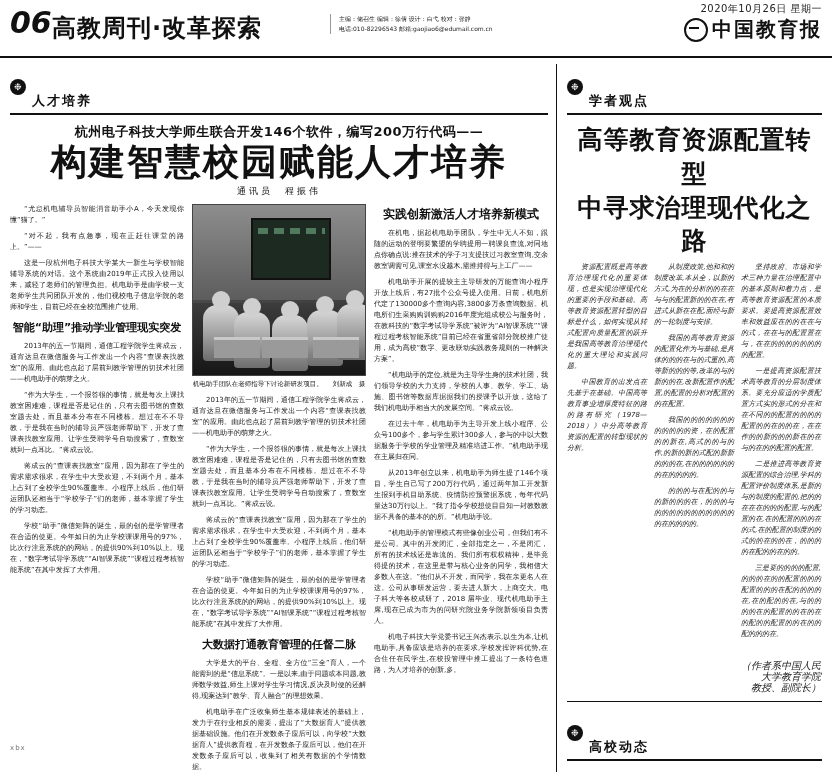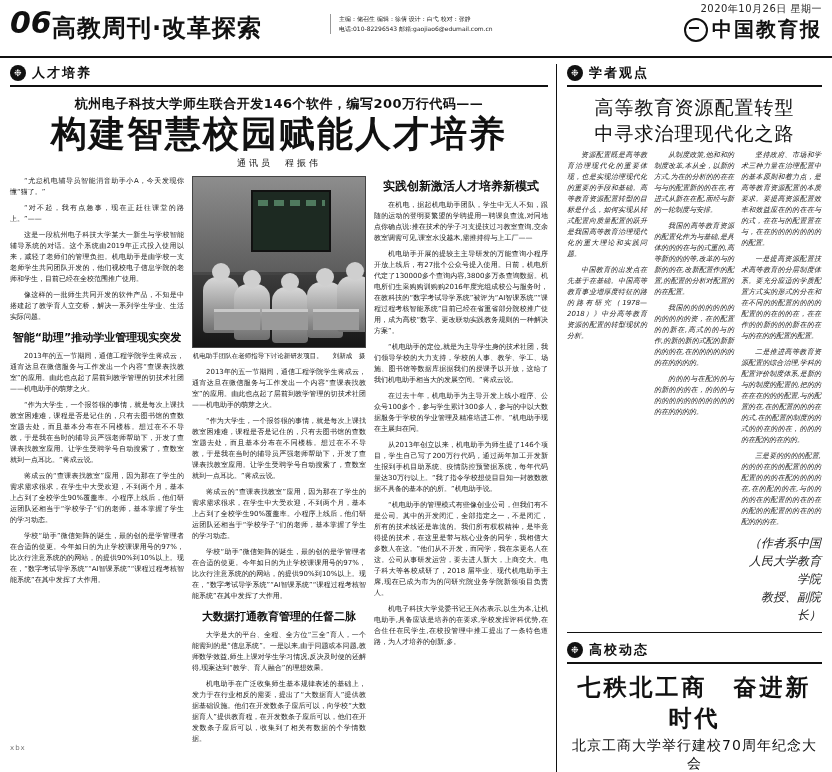--- a/index.html
+++ b/index.html
@@ -67,21 +67,21 @@
     display:flex;align-items:center;gap:6px;
     border-bottom:2px solid #111;
     padding-bottom:3px;margin-bottom:8px;
   }
   .banner .emblem{
     width:16px;height:16px;border-radius:50%;
     background:#111;color:#fff;font-size:9px;
     display:flex;align-items:center;justify-content:center;
     flex:0 0 auto;
   }
-  .banner .btxt{font-size:13px;font-weight:bold;letter-spacing:2px;}
+  .banner .btxt{font-size:13px;font-weight:bold;letter-spacing:2px;margin-top:28px;}
   
   .shoulder{
     text-align:center;font-size:13px;font-weight:bold;
     margin:6px 0 2px 0;letter-spacing:.5px;
   }
   .headline{
     text-align:center;
     font-size:36px;font-weight:bold;
     letter-spacing:2px;
     margin:2px 0 4px 0;
@@ -133,28 +133,28 @@
     border-top:3px solid #c9c9c9;}
   .photo .l1{left:12%;}
   .photo .l2{left:40%;}
   .photo .l3{left:70%;}
   .caption{
     font-size:6.5px;line-height:10px;color:#222;text-align:center;margin:3px 0 6px 0;
   }
   .caption .credit{margin-left:10px;}
   
   .r-headline{
-    text-align:center;font-size:19px;font-weight:normal;line-height:1.35;
+    text-align:center;font-size:25px;font-weight:bold;line-height:1.35;
     margin:8px 0 4px 0;letter-spacing:1px;
   }
   .r-byline{text-align:center;font-size:9px;margin-bottom:8px;letter-spacing:2px;}
   .rtriple{display:flex;gap:7px;font-style:italic;}
   .rcol{width:80px;}
   .r-sign{
-    text-align:right;font-size:12px;line-height:18px;margin-top:6px;color:#1a1a1a;
+    text-align:right;font-size:10px;line-height:11px;margin-top:20px;color:#1a1a1a;
   }
   .rule-h{border:0;border-top:1px solid #111;margin:8px 0 0 0;}
   .news-headline{
     text-align:center;font-size:23px;font-weight:bold;letter-spacing:3px;margin:6px 0 3px 0;
   }
   .news-sub{text-align:center;font-size:14px;letter-spacing:1px;margin-bottom:4px;}
   .corner-mark{
     position:absolute;left:10px;bottom:20px;font-size:7px;color:#777;letter-spacing:1px;
   }
 </style>
@@ -185,21 +185,20 @@
     <div class="shoulder">杭州电子科技大学师生联合开发146个软件，编写200万行代码——</div>
     <div class="headline">构建智慧校园赋能人才培养</div>
     <div class="byline">通讯员　程振伟</div>
 
     <div class="triple">
 
       <div class="tcol">
         <p class="txt">“尤怠机电辅导员智能消音助手小A，今天发现你懂“猫了。”</p>
         <p class="txt">“对不起，我有点急事，现在正赶往课堂的路上。”——</p>
         <p class="txt">这是一段杭州电子科技大学某大一新生与学校智能辅导系统的对话。这个系统由2019年正式投入使用以来，减轻了老师们的管理负担。机电助手是由学校一支老师学生共同团队开发的，他们视校电子信息学院的老师和学生，目前已经在全校范围推广使用。</p>
-        <p class="txt">像这样的一批师生共同开发的软件产品，不知是中搭建起了教学育人立交桥，解决一系列学生学业、生活实际问题。</p>
 
         <div class="subhead2">智能“助理”推动学业管理现实突发</div>
         <p class="txt">2013年的五一节期间，通信工程学院学生蒋成云，通宵达旦在微信服务与工作发出一个内容“查课表找教室”的应用。由此也点起了层前到教学管理的切技术社团——机电助手的萌芽之火。</p>
         <p class="txt">“作为大学生，一个报答很的事情，就是每次上课找教室困难难，课程是否是记住的，只有去图书馆的查数室题去处，而且基本分布在不同楼栋。想过在不不导教，于是我在当时的辅导员严强老师帮助下，开发了查课表找教室应用。让学生受聘学号自动搜索了，查数室就到一点耳比。”蒋成云说。</p>
         <p class="txt">蒋成云的“查课表找教室”应用，因为那在了学生的需求需求很求，在学生中大受欢迎，不到两个月，基本上占到了全校学生90%覆盖率。小程序上线后，他们研运团队还相当于“学校学子”们的老师，基本掌握了学生的学习动态。</p>
         <p class="txt">学校“助手”微信矩阵的诞生，最的创的是学管理者在合适的使更。今年如日的为止学校课课用号的97%，比次行注意系统的的网站，的提供90%到10%以上。现在，“数字考试导学系统”“AI智课系统”“课程过程考核智能系统”在其中发挥了大作用。</p>
         <p class="txt"></p>
       </div>
 
       <div class="tcol">

